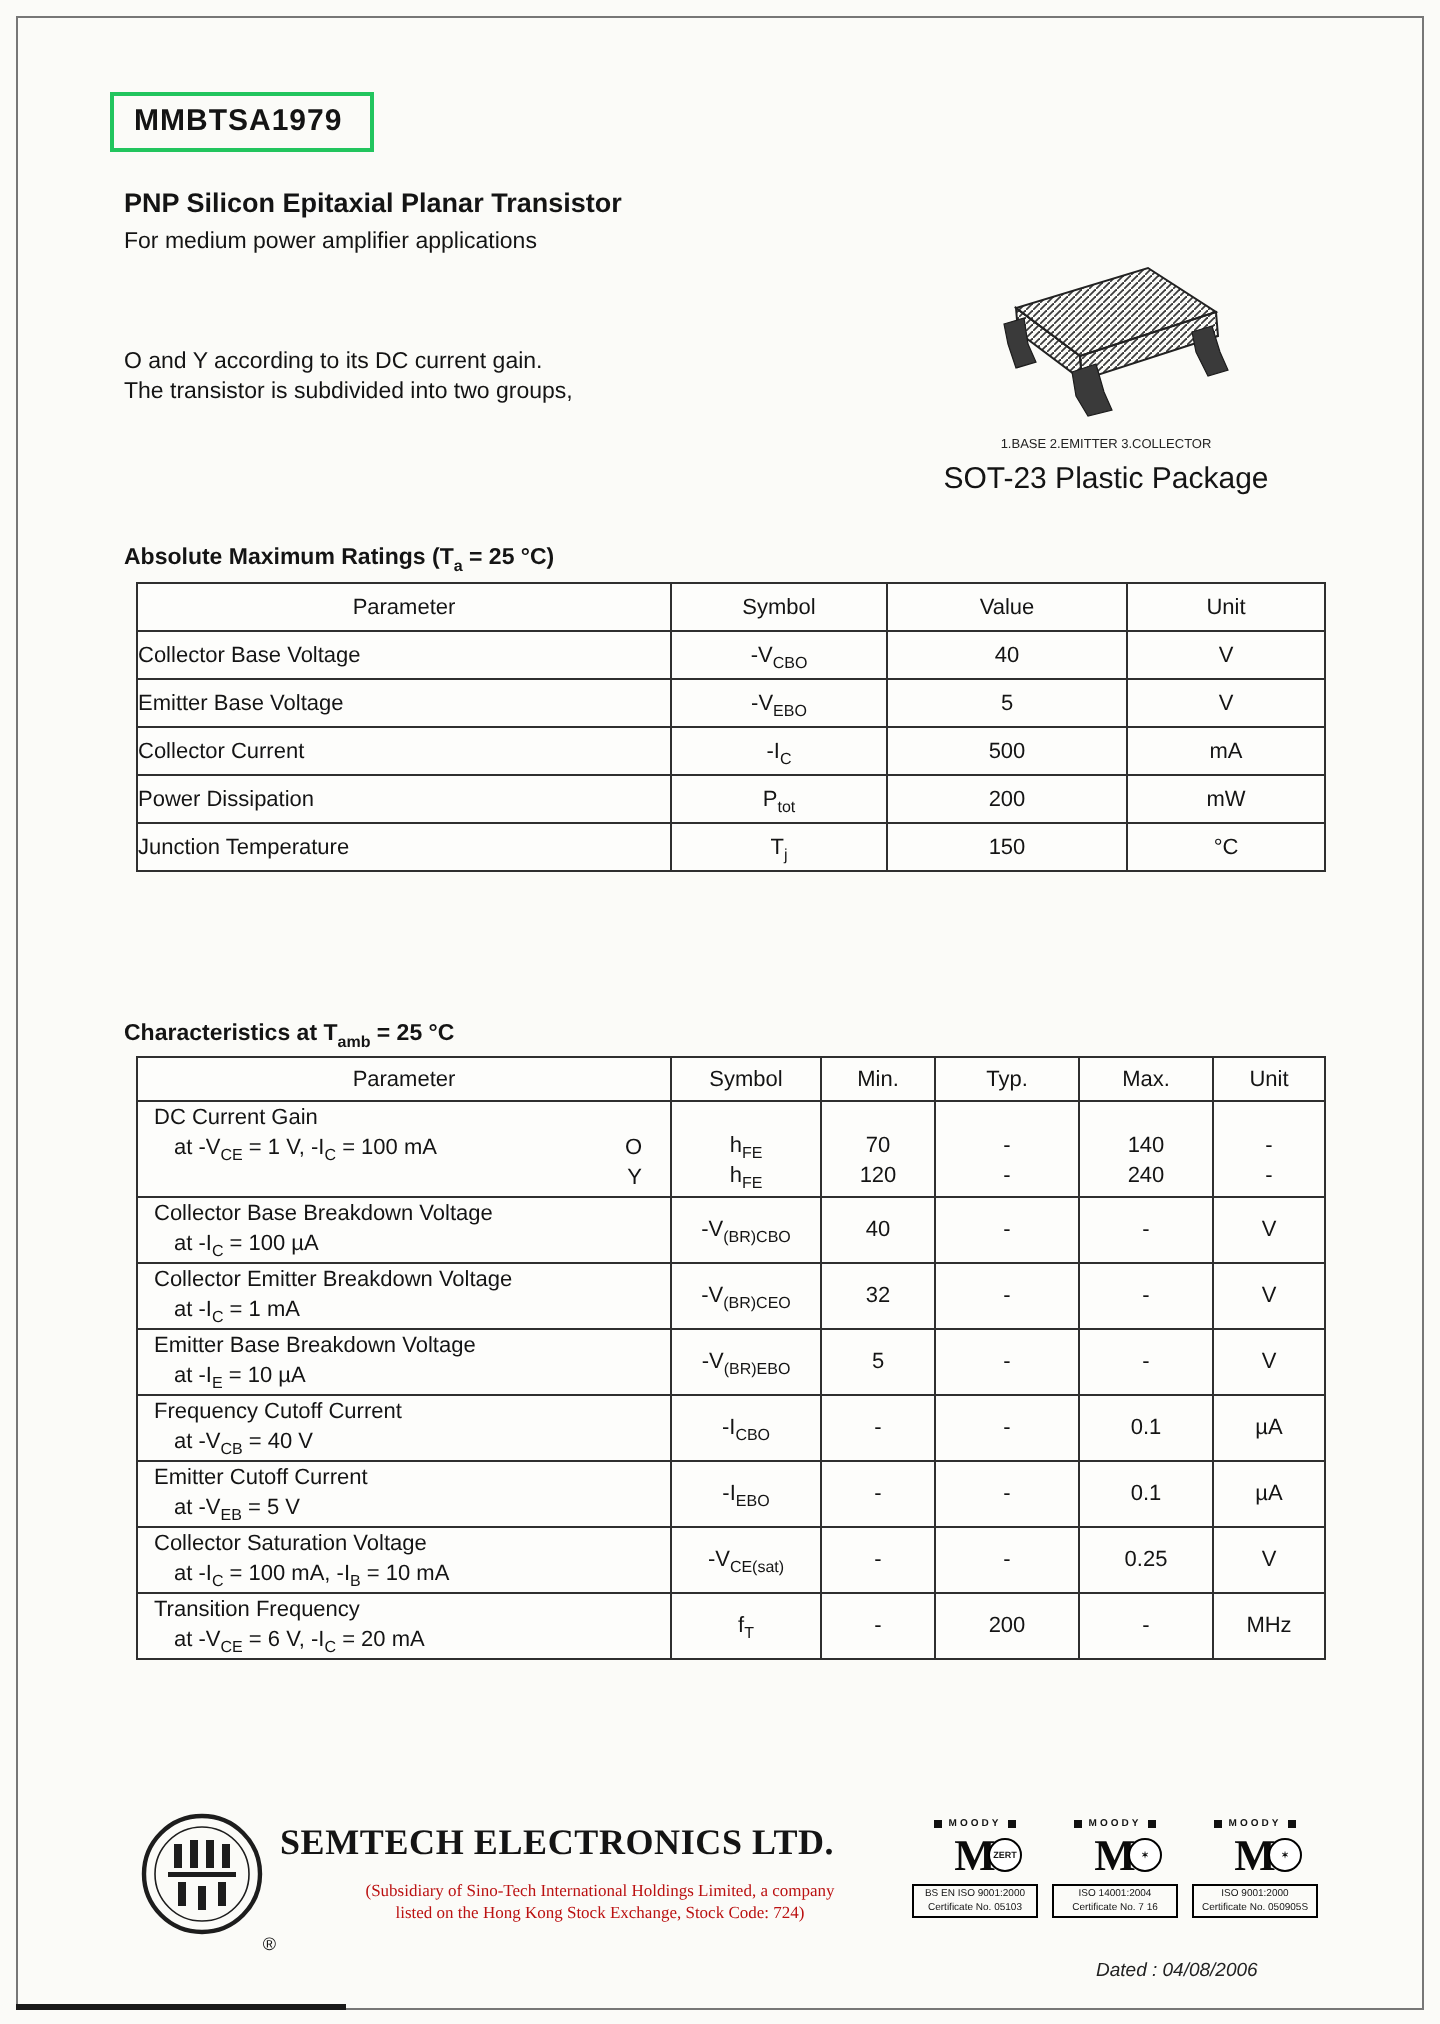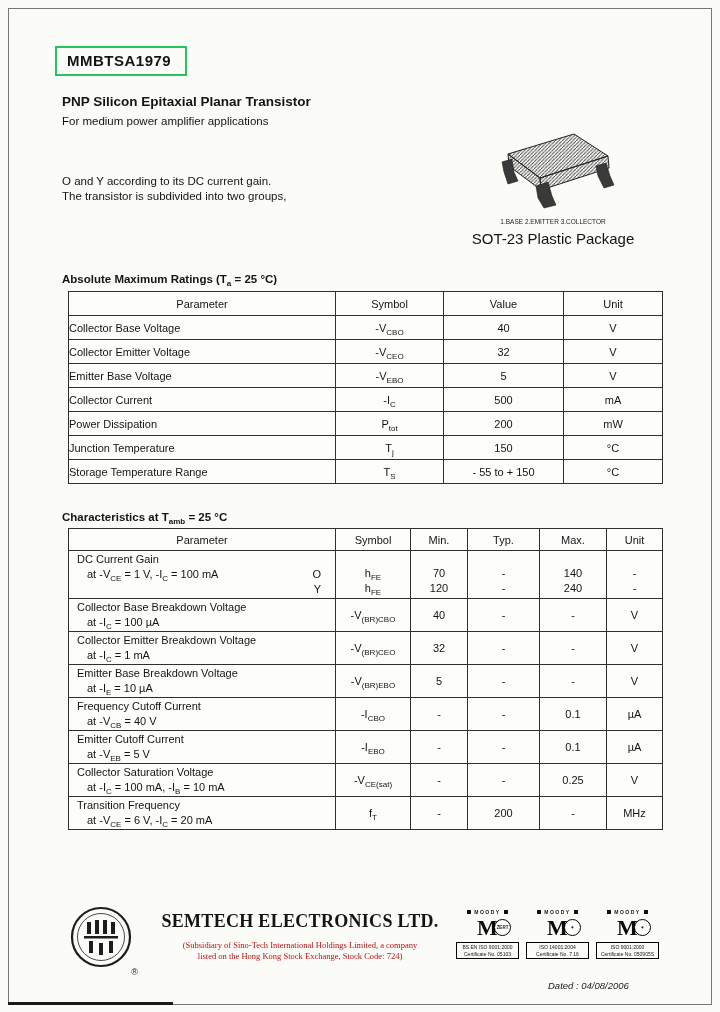--- a/index.html
+++ b/index.html
@@ -40,21 +40,21 @@
   .tbl2 td { padding:0; vertical-align:middle; }
   .tbl2 td.pcell { padding:1px 0 1px 8px; vertical-align:top; }
   .pline { display:flex; justify-content:space-between; line-height:15px; padding-right:14px; }
   .pline.cond > span:first-child { margin-left:10px; }
   .tbl2 td .vline { line-height:15px; }
   .tbl2 td.vbot { vertical-align:bottom; padding-bottom:2px; }
 
   .stamp { position:absolute; left:70px; top:905px; width:70px; height:72px; }
   .stamp .reg { position:absolute; right:2px; bottom:0; font-size:9px; }
 
-  .company { position:absolute; left:140px; top:911px; width:320px; text-align:center; font-family:"Liberation Serif", serif; font-weight:bold; font-size:18px; letter-spacing:0.3px; }
+  .company { position:absolute; left:140px; top:911px; width:320px; font-family:"Liberation Serif", serif; font-weight:bold; font-size:18px; letter-spacing:0.3px; }
   .company-sub { position:absolute; left:140px; width:320px; text-align:center; color:#bb1111; font-family:"Liberation Serif", serif; font-size:8.5px; line-height:11px; }
   .company-sub.s1 { top:940px; }
   .company-sub.s2 { top:951px; }
 
   .badges { position:absolute; left:456px; top:909px; display:flex; gap:7px; }
   .badge { width:63px; text-align:center; }
   .badge-top { display:flex; align-items:center; justify-content:center; gap:3px; font-size:5px; font-weight:bold; letter-spacing:1.5px; }
   .badge-top .sq { width:4px; height:4px; background:#111; display:inline-block; }
   .badge-mid { position:relative; height:25px; margin-top:1px; }
   .bigm { font-family:"Liberation Serif", serif; font-weight:bold; font-size:22px; line-height:24px; color:#0a0a0a; }
@@ -114,26 +114,20 @@
       </tr>
     </thead>
     <tbody>
         <tr>
           <td class="param">Collector Base Voltage</td>
           <td class="center">-V<sub>CBO</sub></td>
           <td class="center">40</td>
           <td class="center">V</td>
         </tr>
         <tr>
-          <td class="param">Collector Emitter Voltage</td>
-          <td class="center">-V<sub>CEO</sub></td>
-          <td class="center">32</td>
-          <td class="center">V</td>
-        </tr>
-        <tr>
           <td class="param">Emitter Base Voltage</td>
           <td class="center">-V<sub>EBO</sub></td>
           <td class="center">5</td>
           <td class="center">V</td>
         </tr>
         <tr>
           <td class="param">Collector Current</td>
           <td class="center">-I<sub>C</sub></td>
           <td class="center">500</td>
           <td class="center">mA</td>
@@ -141,26 +135,20 @@
         <tr>
           <td class="param">Power Dissipation</td>
           <td class="center">P<sub>tot</sub></td>
           <td class="center">200</td>
           <td class="center">mW</td>
         </tr>
         <tr>
           <td class="param">Junction Temperature</td>
           <td class="center">T<sub>j</sub></td>
           <td class="center">150</td>
-          <td class="center">°C</td>
-        </tr>
-        <tr>
-          <td class="param">Storage Temperature Range</td>
-          <td class="center">T<sub>S</sub></td>
-          <td class="center">- 55 to + 150</td>
           <td class="center">°C</td>
         </tr>
       </tbody>
   </table>
 
   <div class="sec-title t2">Characteristics at T<sub>amb</sub> = 25 °C</div>
   <table class="tbl tbl2">
     <colgroup>
         <col style="width:267px">
         <col style="width:75px">

